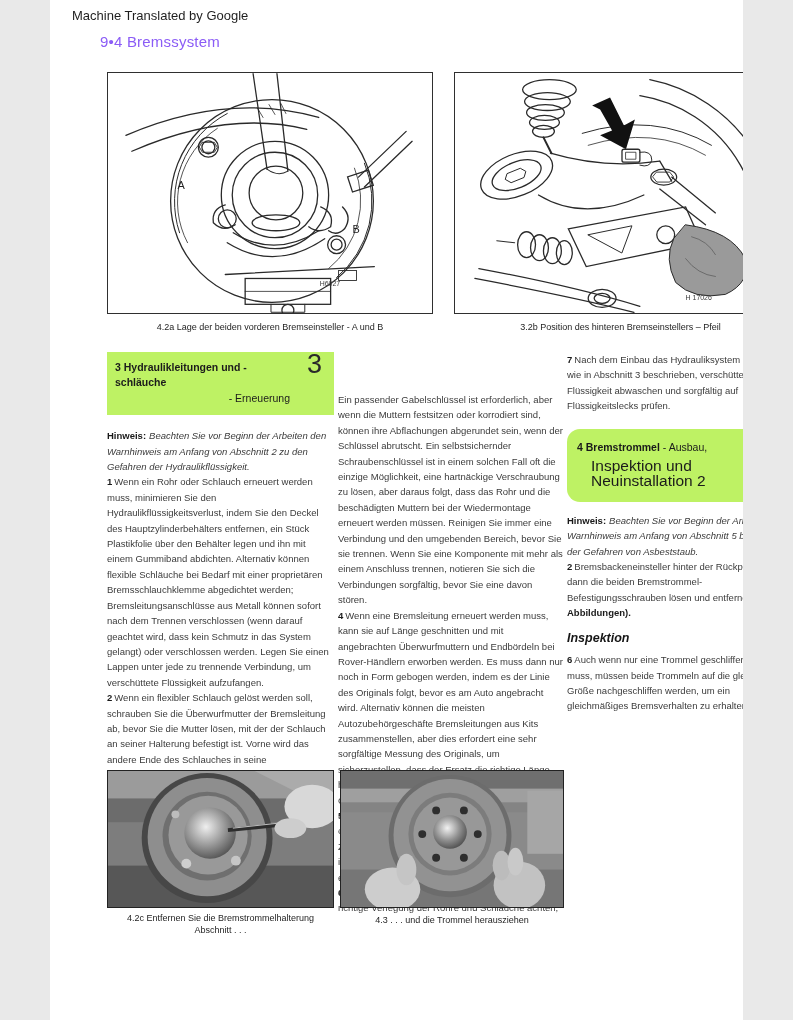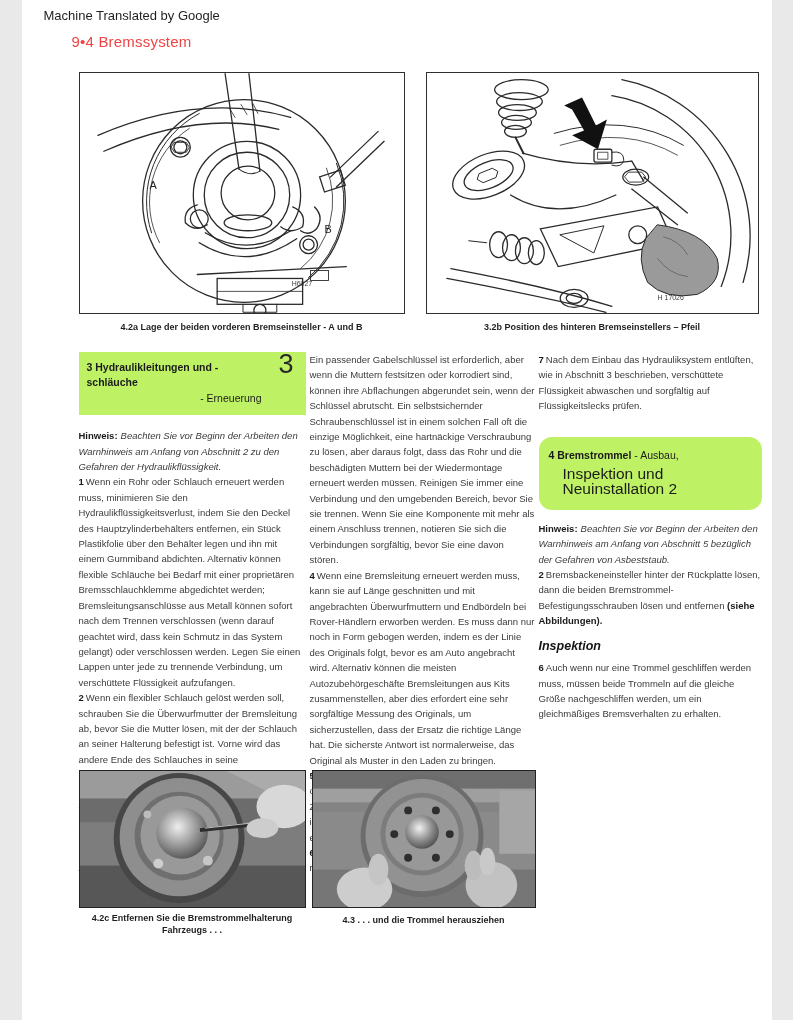--- a/index.html
+++ b/index.html
@@ -1,55 +1,55 @@
 <!DOCTYPE html>
 <html><head>
 <meta charset="utf-8">
 <style>
   * { margin:0; padding:0; box-sizing:border-box; }
   html,body { background:#e9e9e9; }
   body { font-family:"Liberation Sans", sans-serif; }
   .page {
-    position:relative; width:750px; height:1020px; margin:0 auto;
+    position:relative; width:693px; height:1020px; margin:0 auto;
     background:#ffffff; overflow:hidden; color:#3b3b3b;
   }
   .watermark { position:absolute; left:22px; top:8px; font-size:13px; color:#1f1f1f; }
-  .page-header { position:absolute; left:50px; top:33px; font-size:15px; color:#ef4444; letter-spacing:0.2px; }
+  .page-header { position:absolute; left:50px; top:33px; font-size:15px; color:#8b5cf6; letter-spacing:0.2px; }
 
   .figbox { position:absolute; border:1px solid #2f2f2f; background:#fff; overflow:hidden; }
   .figbox svg { display:block; width:100%; height:100%; }
   .figbox-a { left:57px; top:72px; width:326px; height:242px; }
   .figbox-b { left:404px; top:72px; width:333px; height:242px; }
 
-  .figcap { position:absolute; font-size:9px; font-weight:bold; color:#1e1e1e; text-align:center; line-height:12px; }
+  .figcap { position:absolute; font-size:9px; font-weight:normal; color:#1e1e1e; text-align:center; line-height:12px; }
   .cap-a { left:57px; top:321px; width:326px; }
   .cap-b { left:404px; top:321px; width:333px; }
   .cap-c { left:57px; top:912px; width:227px; }
   .cap-d { left:290px; top:914px; width:224px; }
 
   .col { position:absolute; top:352px; font-size:9.5px; line-height:15.4px; color:#3b3b3b; }
   .col-1 { left:57px;  width:227px; }
-  .col-2 { left:288px; width:226px; }
+  .col-2 { left:288px; width:226px;margin-top:40px; }
   .col-3 { left:517px; width:223px; }
 
   p.para { margin:0; }
   .mt14 { margin-top:14px; }
   .mt24 { margin-top:24px; }
   .mt40 { margin-top:40px; }
   .pnum { font-weight:bold; color:#1a1a1a; margin-right:2px; }
   .note-label { font-weight:bold; color:#1a1a1a; margin-right:3px; }
   .note-text { font-style:italic; }
   .inline-bold { font-weight:bold; color:#1a1a1a; }
 
   .secbox { position:relative; background:#bef264; }
   .sec3box { padding:8px 44px 9px 8px; margin-bottom:13px; }
   .sec3-t1 { font-size:10.5px; font-weight:bold; color:#1b1b1b; }
   .sec3-t2 { font-size:10.5px; color:#1b1b1b; padding-left:14px;text-align:right; }
   .sec3-num { position:absolute; right:12px; top:5px; font-size:27px; color:#2a2a2a; }
-  .sec4box { padding:11px 20px 13px 10px; margin:23px 0 11px;border-radius:13px; }
+  .sec4box { padding:11px 20px 13px 10px; margin:15px 0 11px;border-radius:13px; }
   .sec4-l1 { font-size:10.5px; color:#1b1b1b; }
   .sec4-l2 { font-size:15.5px; color:#1b1b1b; padding-left:14px; margin-top:3px; }
 
   .subhead { font-style:italic; font-weight:bold; font-size:12.5px; color:#161616; margin:10px 0 6px; }
 
   .photo { position:absolute; border:1px solid #222; overflow:hidden; background:#7d7d7d; }
   .photo svg { display:block; width:100%; height:100%; }
   .photo-c { left:57px; top:770px; width:227px; height:138px; }
   .photo-d { left:290px; top:770px; width:224px; height:138px; }
 
@@ -277,17 +277,17 @@
       <ellipse cx="52" cy="120" rx="28" ry="22" fill="#cdcdcd"></ellipse>
       <ellipse cx="66" cy="100" rx="10" ry="16" fill="#c5c5c5"></ellipse>
       <ellipse cx="180" cy="116" rx="26" ry="24" fill="#c2c2c2"></ellipse>
       <ellipse cx="162" cy="96" rx="9" ry="15" fill="#bcbcbc"></ellipse>
       <ellipse cx="176" cy="92" rx="8" ry="14" fill="#c9c9c9"></ellipse>
     </svg>
   </div>
 
   <div class="figcap cap-c">
     <div>4.2c Entfernen Sie die Bremstrommelhalterung</div>
-    <div>Fahrzeugs . . .</div>
+    <div>Abschnitt . . .</div>
   </div>
   <div class="figcap cap-d">4.3 . . . und die Trommel herausziehen</div>
 
 </div>
 
 </body></html>

